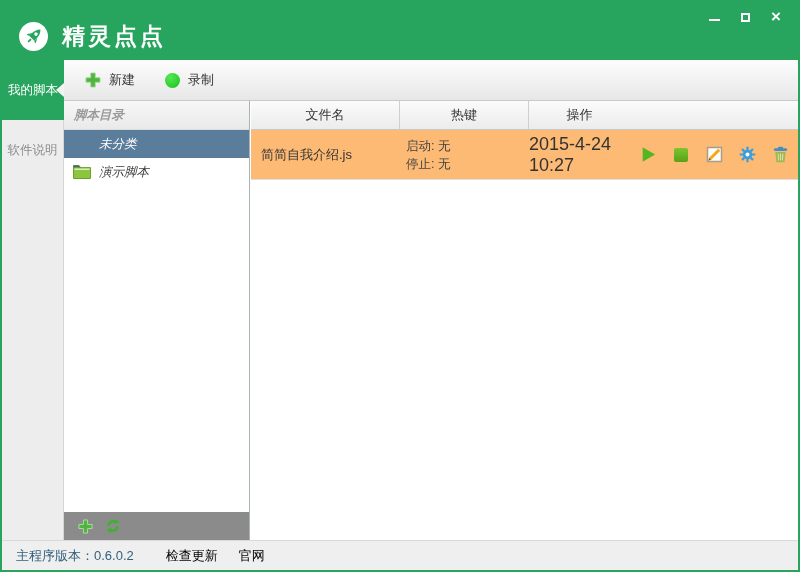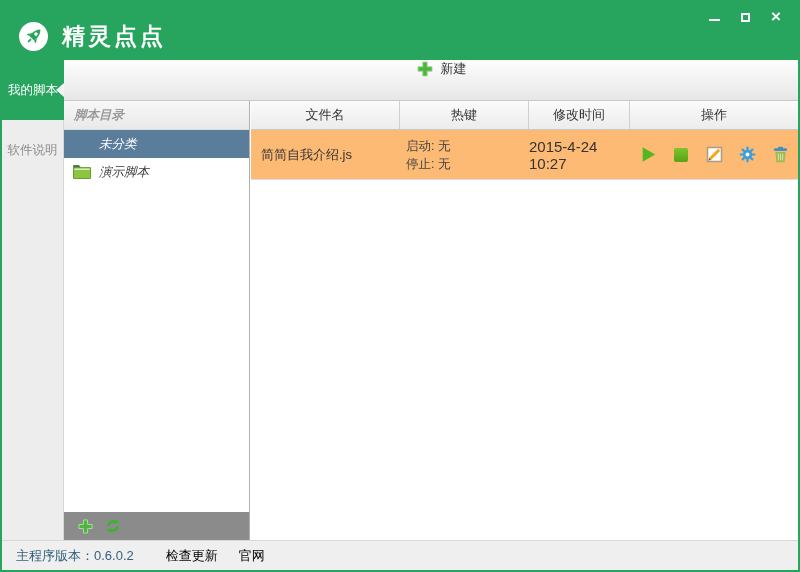--- a/index.html
+++ b/index.html
@@ -36,21 +36,21 @@
   .side-tab.active { background:#27a55e; color:#fff; margin-right:-1px; }
   .side-tab.active::after {
     content:""; position:absolute; right:0; top:50%; margin-top:-7px;
     border-top:7px solid transparent; border-bottom:7px solid transparent;
     border-right:8px solid #f3f3f3;
   }
   
   .toolbar {
     position:absolute; left:62px; right:0; top:60px; height:41px;
     background:linear-gradient(#fdfdfd,#e7e7e7); border-bottom:1px solid #c9c9c9;
-    display:flex; align-items:center; padding-left:21px; gap:30px;flex-direction:column;
+    display:flex; align-items:center; padding-left:21px; gap:30px;
   }
   .tbtn { display:flex; align-items:center; gap:8px; font-size:13px; color:#333; cursor:pointer; }
   .rec { width:15px; height:15px; border-radius:50%; display:block;
          background:radial-gradient(circle at 35% 30%, #55e855, #15c315); }
   
   .leftpanel {
     position:absolute; left:62px; top:101px; width:186px; bottom:30px;
     background:#fff; border-right:1px solid #a9b2b8;
     display:flex; flex-direction:column;font-style:italic;
   }
@@ -80,21 +80,21 @@
   .th {
     display:flex; align-items:center; justify-content:center;
     font-size:13px; color:#333; border-right:1px solid #cfcfcf; cursor:pointer;
   }
   .th:last-child { border-right:none; }
   .trow { height:50px; background:#fdba74; border-bottom:1px solid #dfdfdf; cursor:pointer; }
   .td { display:flex; align-items:center; }
   .td.filename { padding-left:10px; font-size:13px; color:#333; }
   .td.hotkey { flex-direction:column; align-items:flex-start; justify-content:center;
                font-size:12.5px; color:#444; line-height:18px; padding-left:6px; }
-  .td.date { justify-content:center; font-size:15px; color:#333; }
+  .td.date { justify-content:center; font-size:18px; color:#333; }
   .td.ops { justify-content:center; gap:15px; }
   .opbtn { width:18px; height:18px; display:flex; align-items:center; justify-content:center; cursor:pointer; }
   .stopsq { width:14px; height:14px; border-radius:2px; display:block;
             background:linear-gradient(#7dc42e,#57a215); }
   
   .statusbar {
     position:absolute; left:0; right:0; bottom:0; height:30px;
     background:#efefef; border-top:1px solid #d9d9d9;
     display:flex; align-items:center; padding-left:14px; font-size:13px;
   }
@@ -185,21 +185,20 @@
           <polygon points="7.4,18.8 1.8,14.8 8,12.8" fill="#3cb32c"></polygon>
         </svg>
       </span>
     </div>
   </div>
 
   <div class="tablearea">
     <div class="thead">
       <div class="th">文件名</div>
       <div class="th">热键</div>
-      <div class="th">修改时间</div>
       <div class="th">操作</div>
     </div>
     <div class="trow">
       <div class="td filename">简简自我介绍.js</div>
       <div class="td hotkey">
         <div>启动: 无</div>
         <div>停止: 无</div>
       </div>
       <div class="td date">2015-4-24 10:27</div>
       <div class="td ops">

